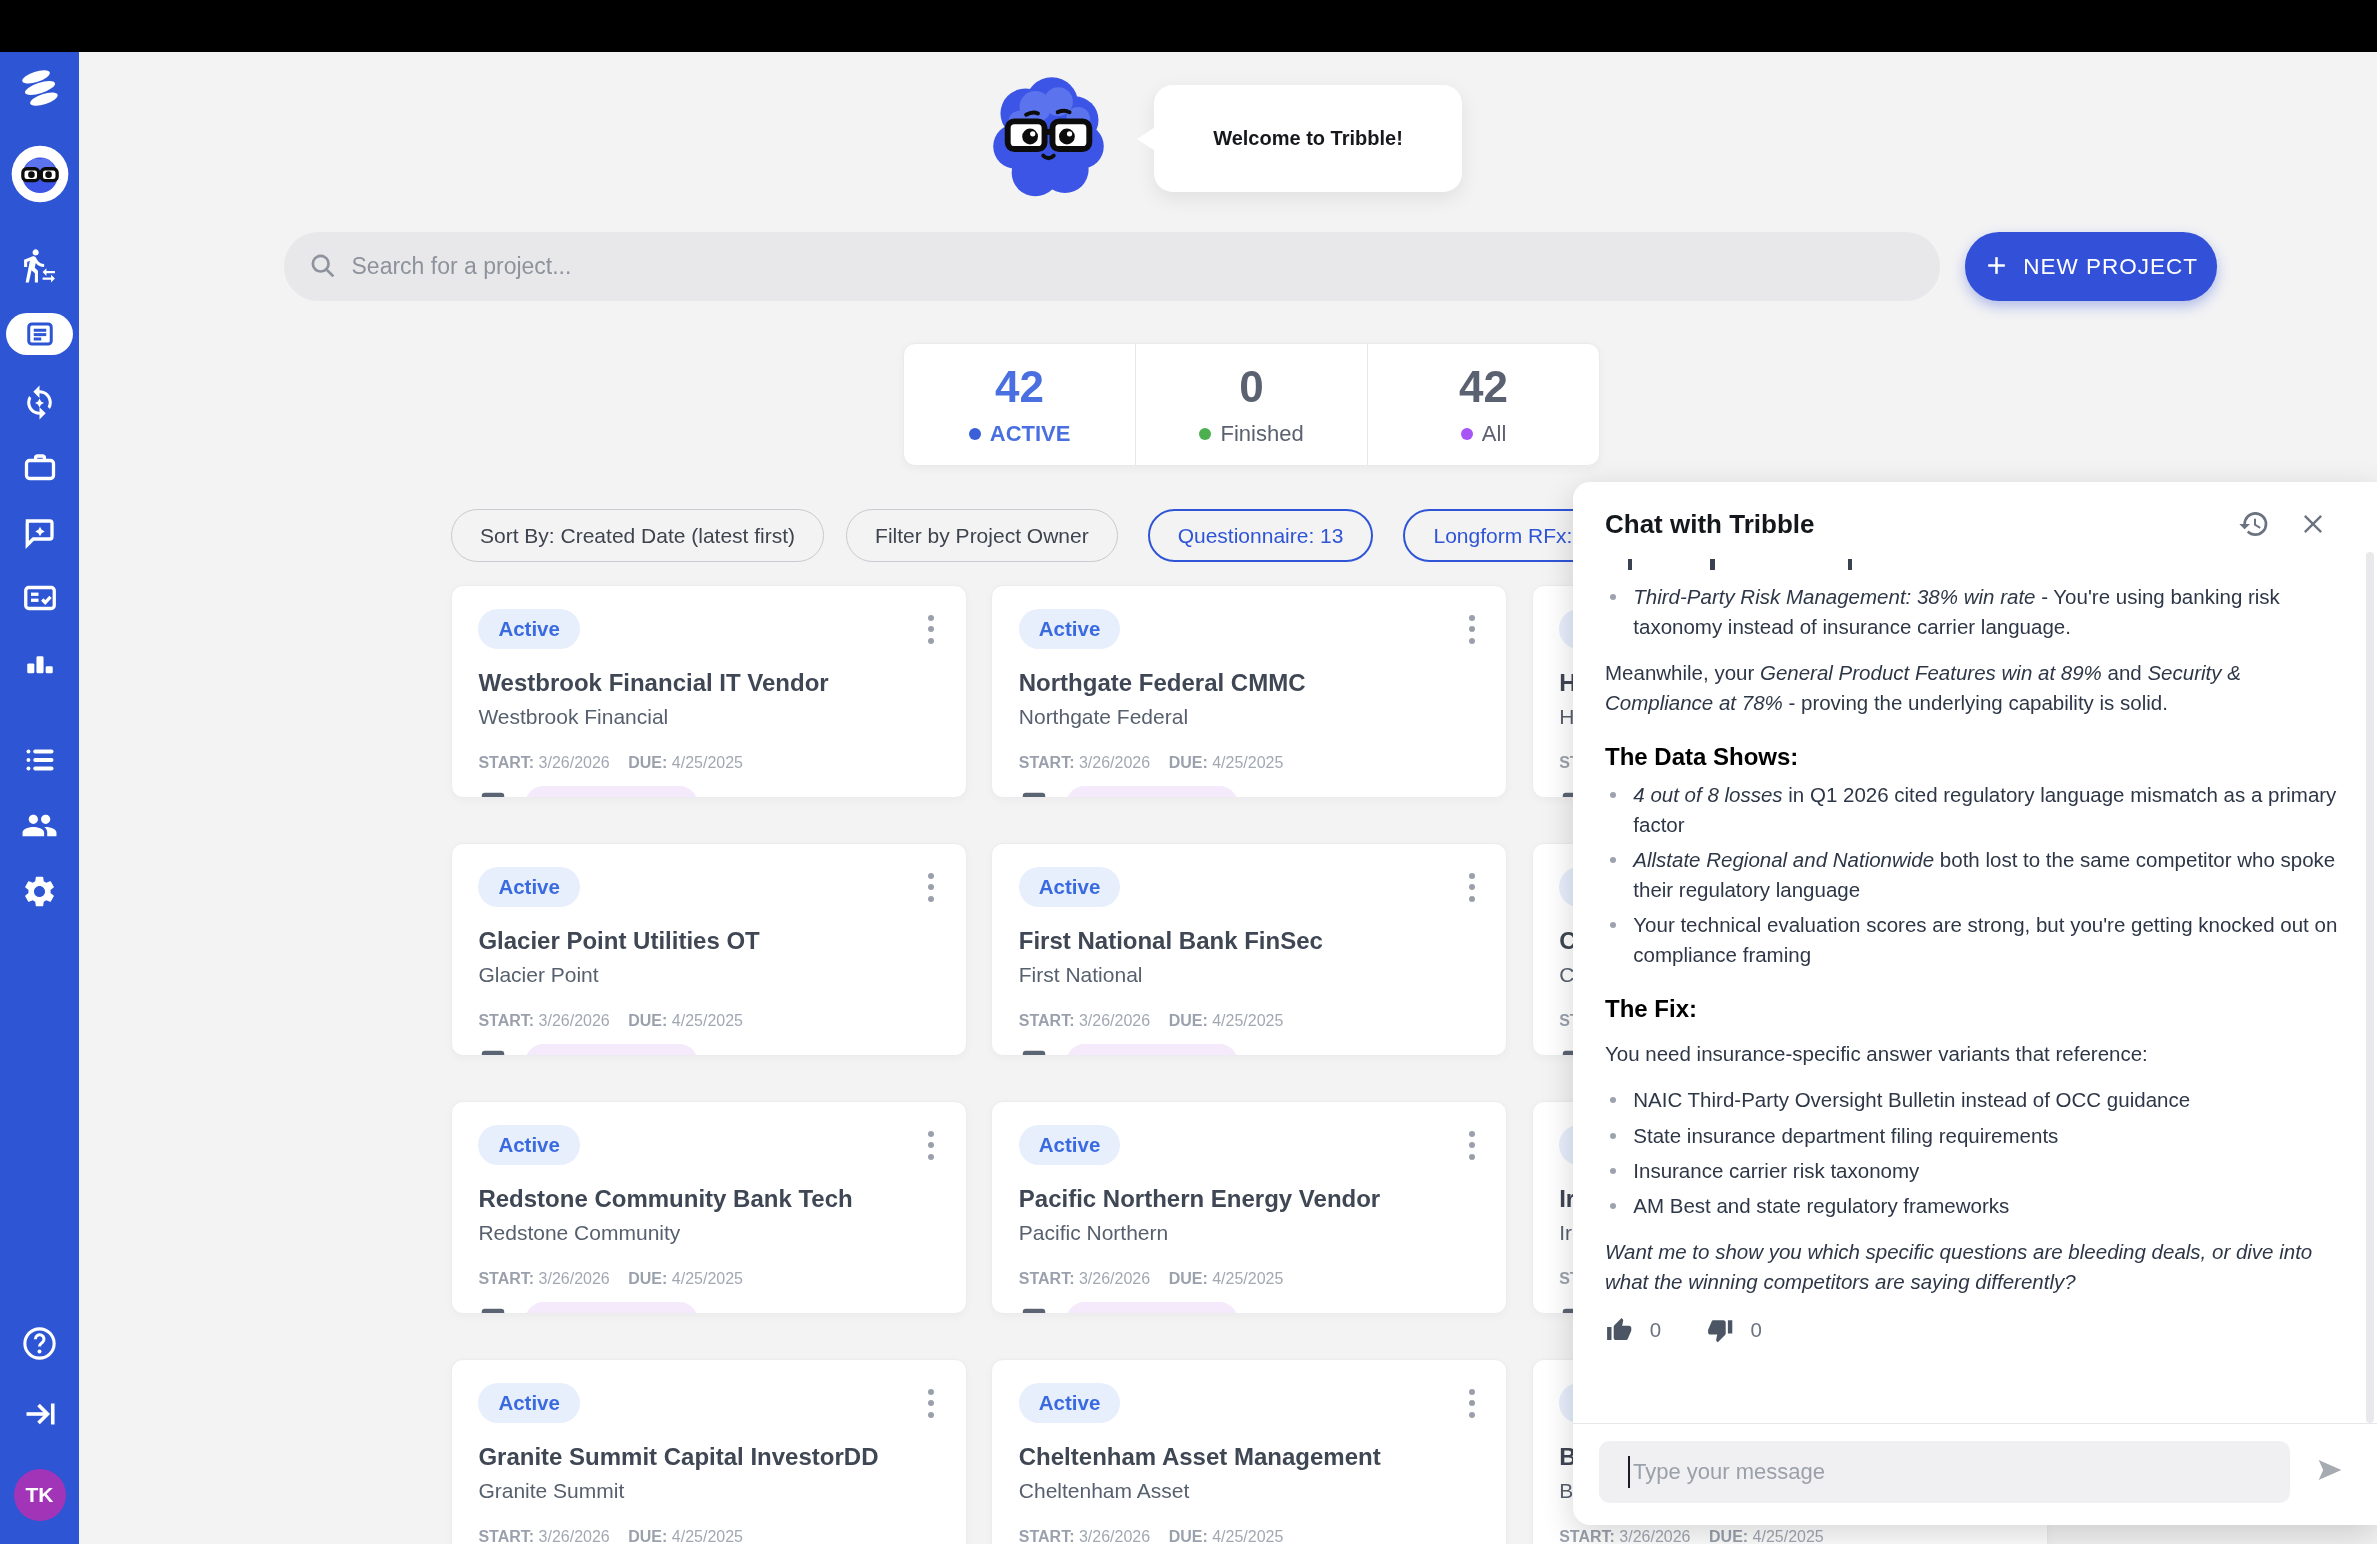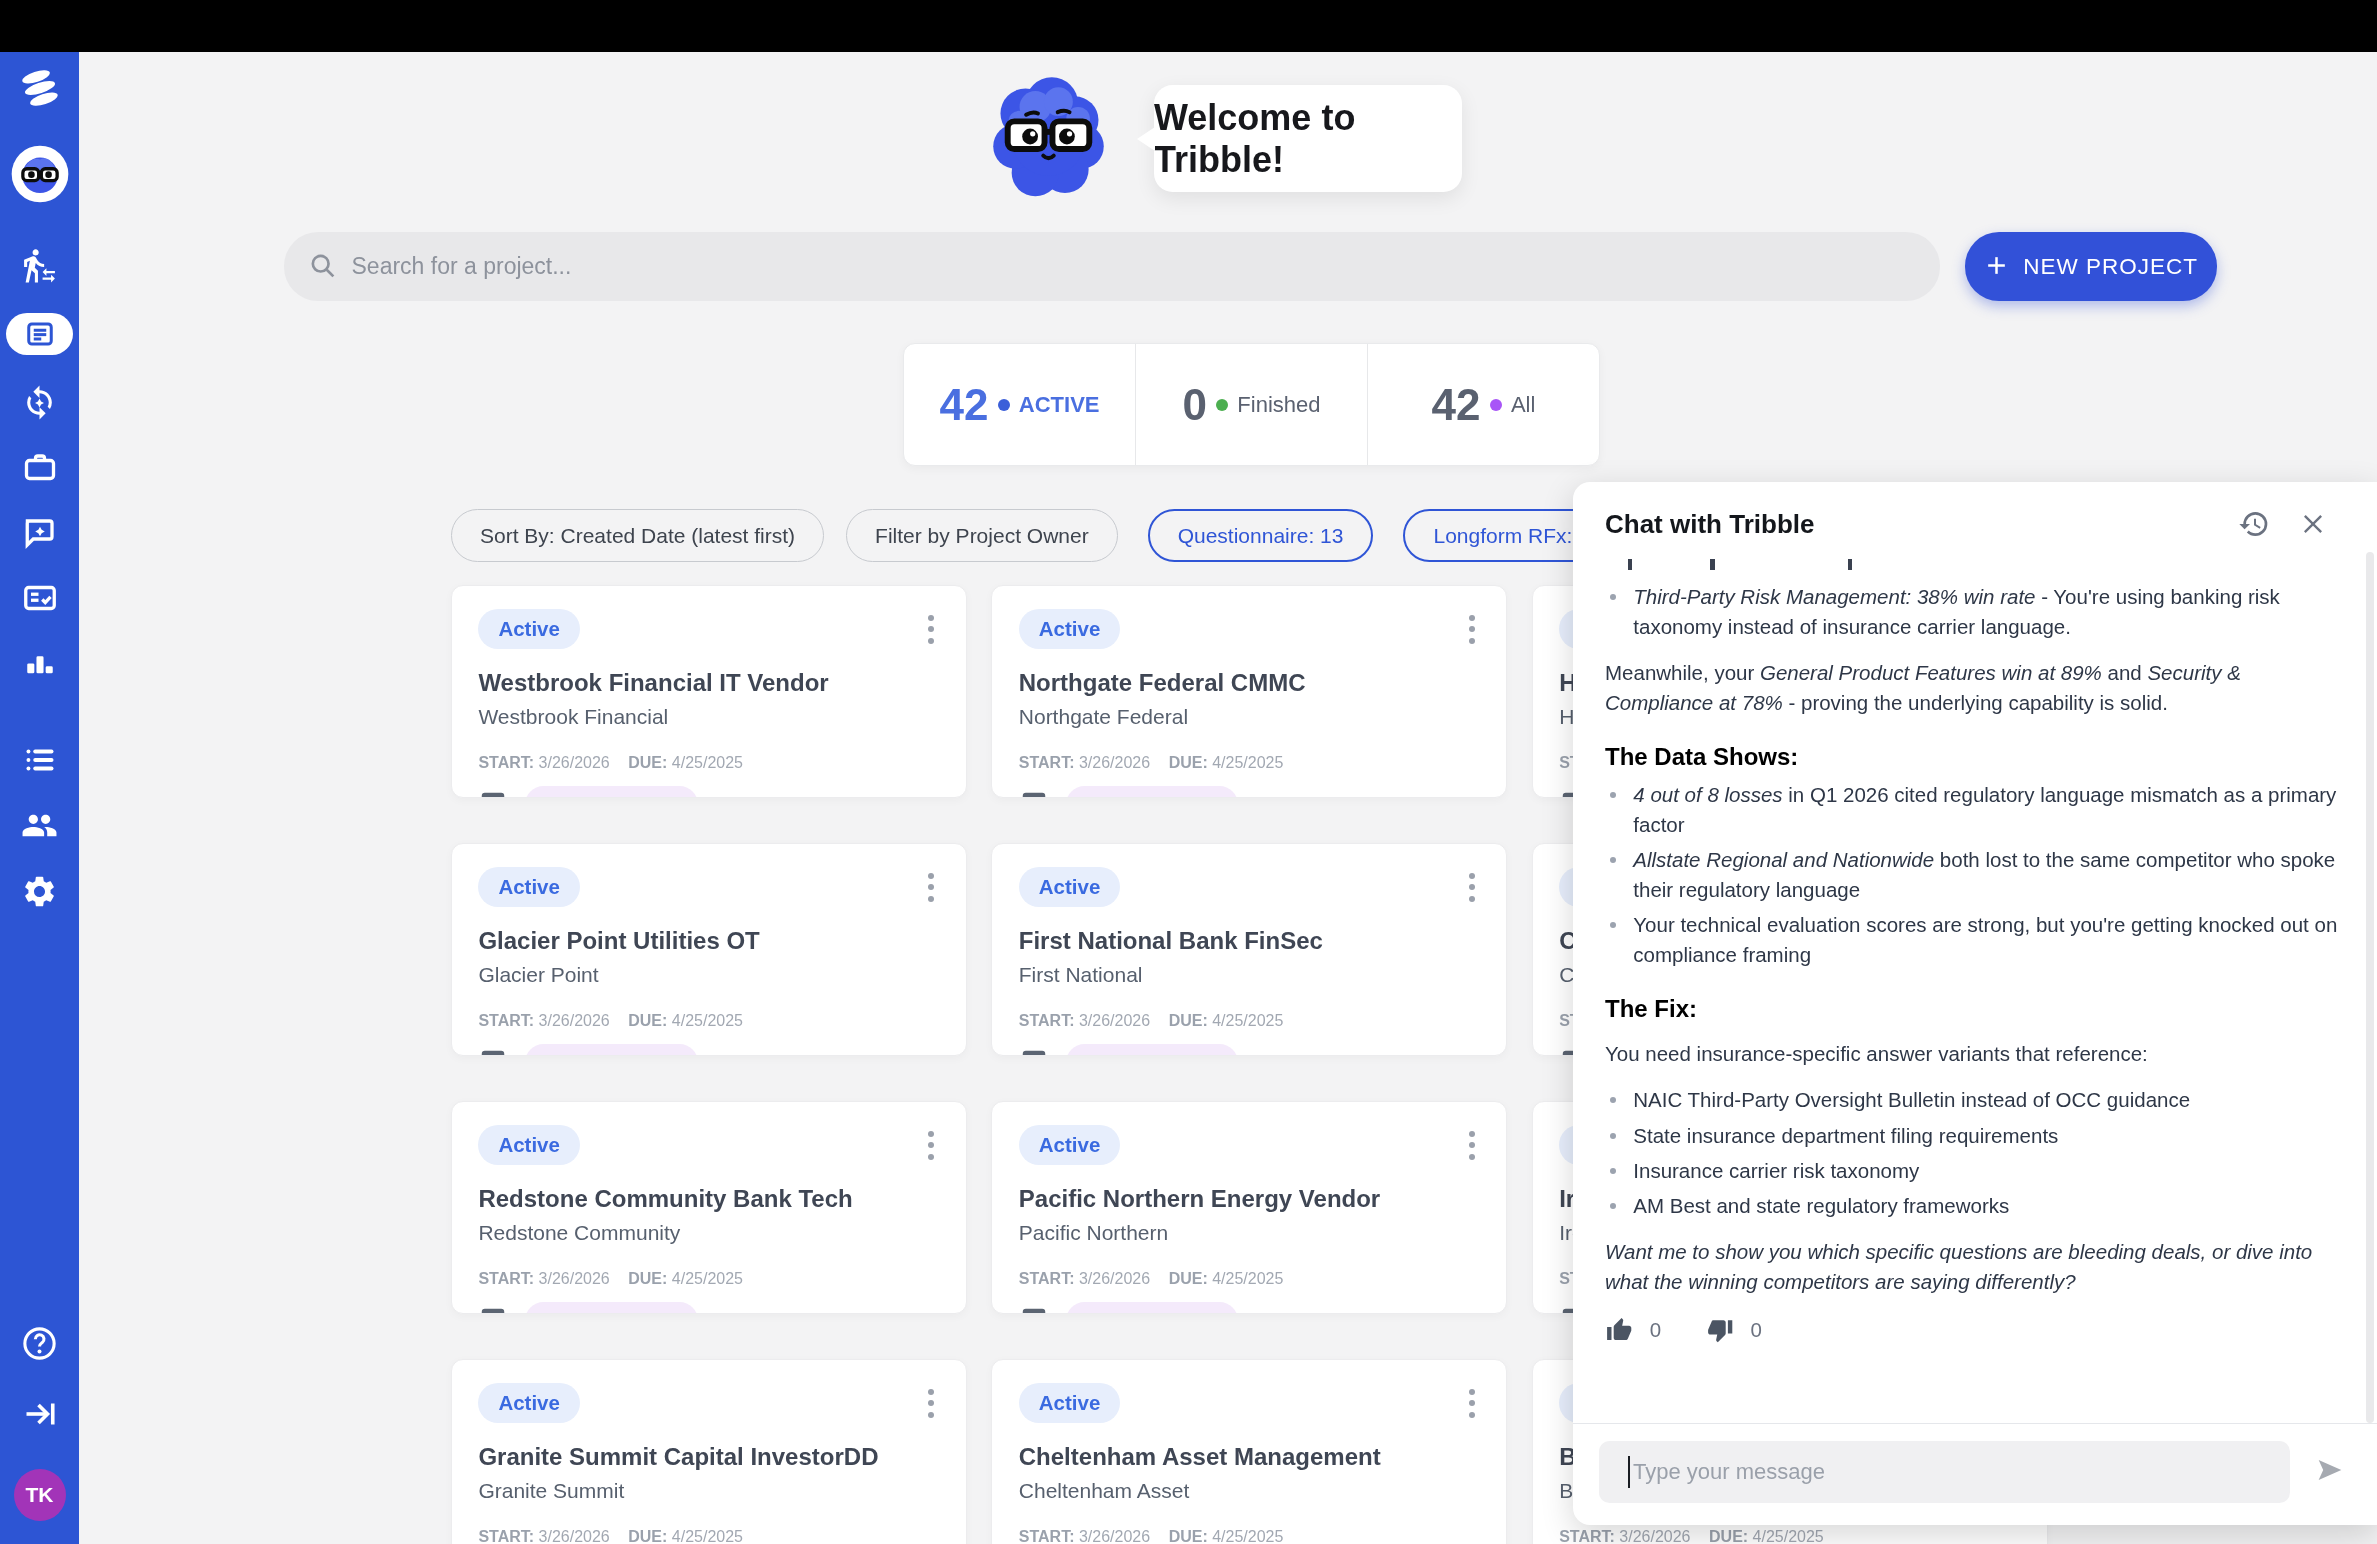--- a/index.html
+++ b/index.html
@@ -22,37 +22,37 @@
   .sb-bottom { margin-top:auto; display:flex; flex-direction:column; align-items:center; }
   .tk-avatar { width:52px; height:52px; border-radius:50%; background:#a234b8; color:#fff; font-size:21px; font-weight:bold;
                display:flex; align-items:center; justify-content:center; margin-top:37px; margin-bottom:24px; }
 
   
   .mascot { position:absolute; left:989px; top:74px; z-index:5; }
   .bubble { position:absolute; left:1154px; top:85px; width:308px; height:107px; background:#fff; border-radius:18.5px;
             box-shadow:0 6.6px 20px rgba(0,0,0,.08); display:flex; align-items:center; justify-content:center; z-index:5; }
   .bubble:before { content:""; position:absolute; left:-17px; top:42px; width:0; height:0;
                    border-top:12px solid transparent; border-bottom:12px solid transparent; border-right:18.5px solid #fff; }
-  .bubble-text { font-size:36px; font-weight:bold; color:#17181c; }
+  .bubble-text { font-size:20px; font-weight:bold; color:#17181c; }
 
   
   .search-bar { position:absolute; left:284px; top:232px; width:1656px; height:69px; background:#e8e8ea;
                 border-radius:34px; display:flex; align-items:center; padding-left:24px; }
   .search-input { border:none; outline:none; background:transparent; font-size:23px; color:#4a4f58; width:1519px;
                   font-family:"Liberation Sans",sans-serif; margin-left:14.5px; }
   .search-input::placeholder { color:#8d929c; }
   .new-project-btn { position:absolute; left:1965px; top:232px; width:252px; height:69px; background:#3251d8; border:none;
                      border-radius:34px; color:#fff; display:flex; align-items:center; justify-content:center; gap:14.5px;
                      cursor:pointer; box-shadow:0 5.3px 13.2px rgba(50,81,216,.35); }
   .new-project-label { font-size:22.5px; letter-spacing:1px; font-family:"Liberation Sans",sans-serif; }
 
   
   .stats-card { position:absolute; left:903px; top:343px; width:697px; height:123px; background:#fff; border-radius:12px;
                 border:0.7px solid #e9eaec; box-shadow:0 2.6px 9.2px rgba(0,0,0,.04); display:flex; align-items:stretch; z-index:4; }
-  .stat { flex:1; display:flex; align-items:center; justify-content:center; gap:9.2px; cursor:pointer; }
+  .stat { flex:1; display:flex; flex-direction:column; align-items:center; justify-content:center; gap:9.2px; cursor:pointer; }
   .stat + .stat { border-left:0.7px solid #e7e8ea; }
   .stat-value { font-size:44px; font-weight:bold; color:#5a6170; }
   .stat.active .stat-value { color:#4a6fe0; }
   .stat-label-row { display:flex; align-items:center; gap:9.2px; }
   .stat-dot { width:12px; height:12px; border-radius:50%; }
   .stat-label { font-size:22px; color:#5a6170; }
   .stat.active .stat-label { color:#4a6fe0; font-weight:bold; }
 
   
   .chips-row { position:absolute; left:451px; top:509px; display:flex; gap:22px; z-index:4; }

